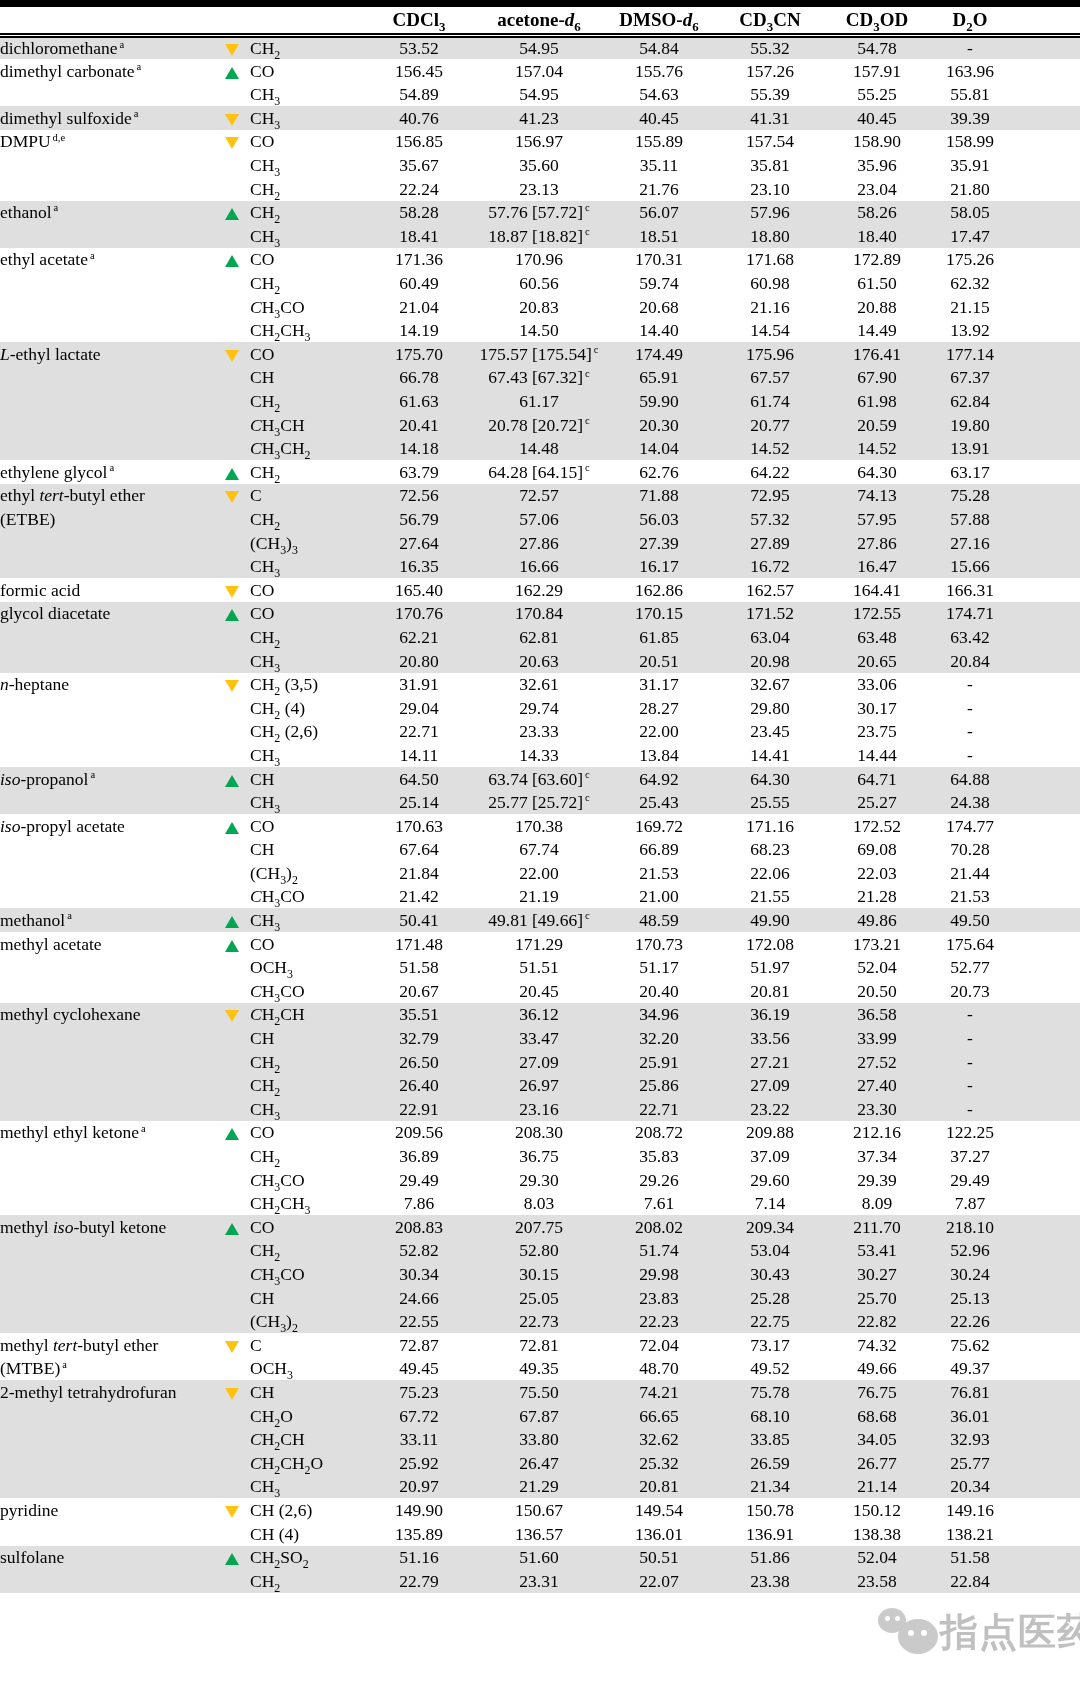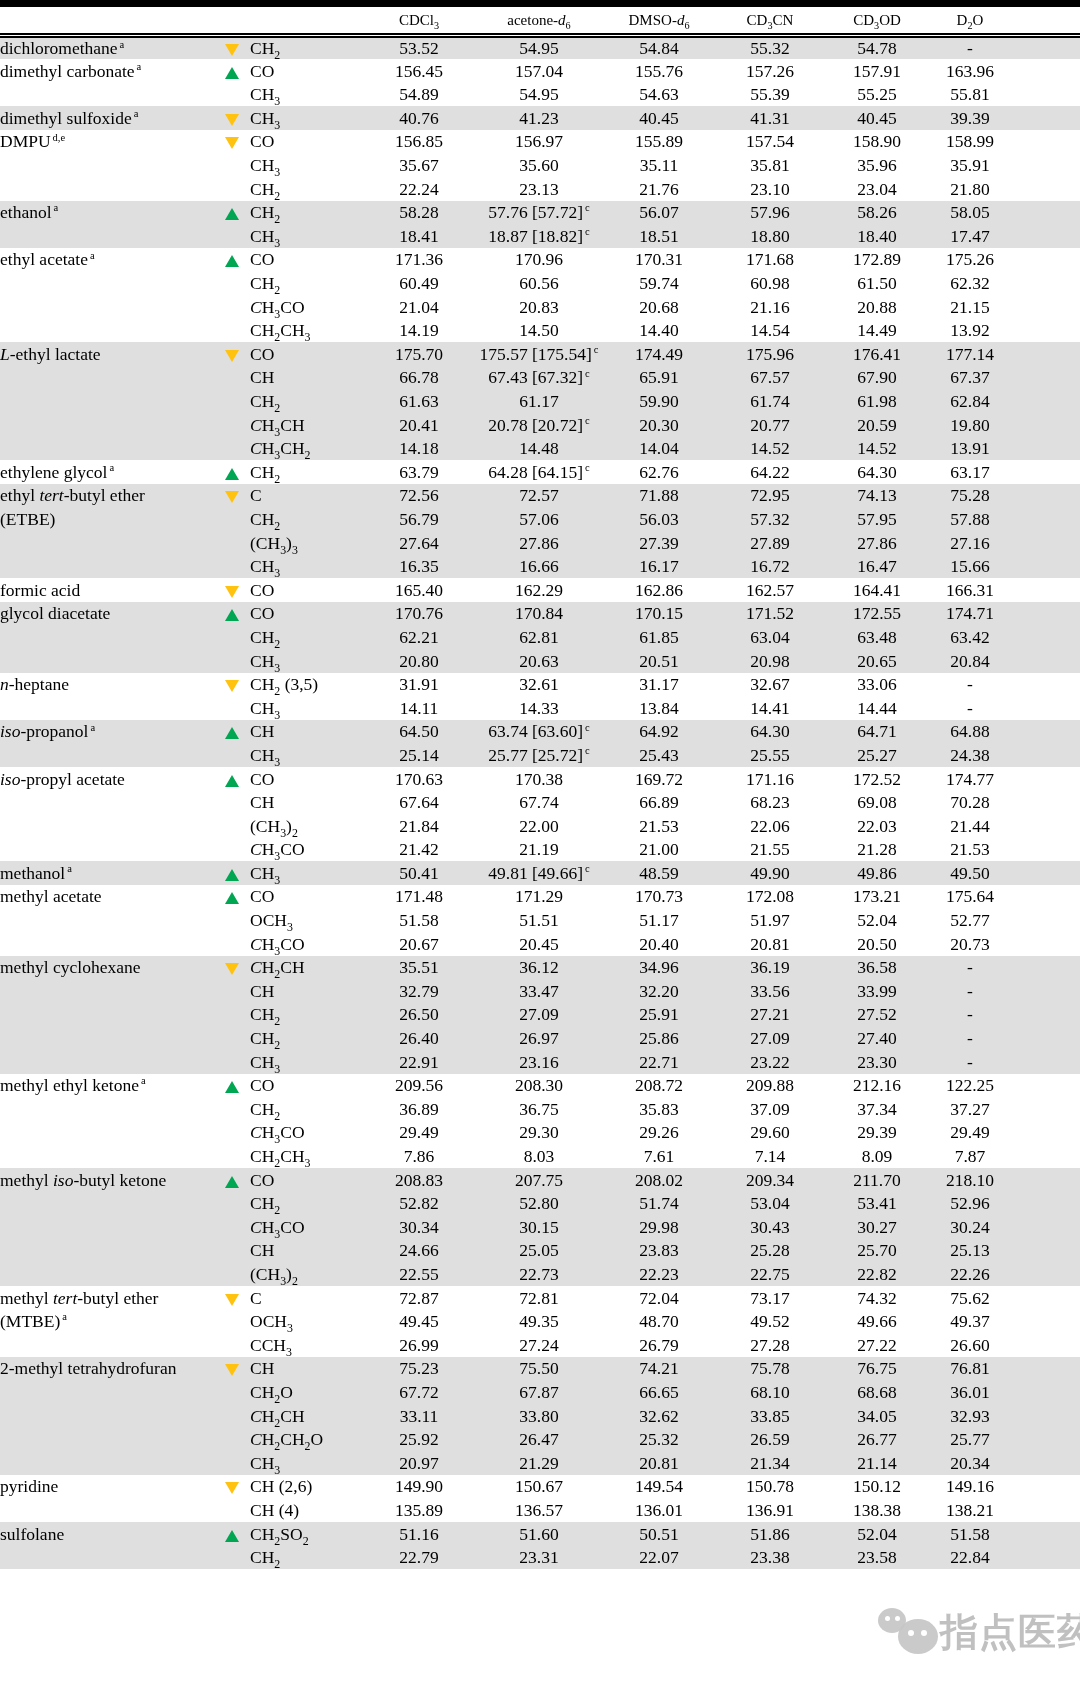--- a/index.html
+++ b/index.html
@@ -11,22 +11,22 @@
     overflow:hidden;
   }
   table.nmr{
     border-collapse:collapse;
     table-layout:fixed;
     width:1080px;
     border-top:7px solid #000;
   }
   table.nmr th, table.nmr td{padding:0;margin:0;}
   thead th{
-    font-weight:normal;
-    font-size:15px;
+    font-weight:bold;
+    font-size:19px;
     height:26px;
     vertical-align:middle;
     text-align:center;
     border-bottom:5px double #000;
     padding-bottom:1px;
   }
   tbody tr{height:23.6px;}
   tbody td{
     font-size:17.5px;
     vertical-align:middle;
@@ -435,20 +435,44 @@
           <td class="c-val"><span>32.61</span></td>
           <td class="c-val"><span>31.17</span></td>
           <td class="c-val"><span>32.67</span></td>
           <td class="c-val"><span>33.06</span></td>
           <td class="c-val"><span>-</span></td>
           <td class="c-pad"></td>
         </tr>
         <tr>
           <td class="c-name"></td>
           <td class="c-tri"></td>
+          <td class="c-group"><span>CH</span><sub>2</sub><span> (4)</span></td>
+          <td class="c-val"><span>29.04</span></td>
+          <td class="c-val"><span>29.74</span></td>
+          <td class="c-val"><span>28.27</span></td>
+          <td class="c-val"><span>29.80</span></td>
+          <td class="c-val"><span>30.17</span></td>
+          <td class="c-val"><span>-</span></td>
+          <td class="c-pad"></td>
+        </tr>
+        <tr>
+          <td class="c-name"></td>
+          <td class="c-tri"></td>
+          <td class="c-group"><span>CH</span><sub>2</sub><span> (2,6)</span></td>
+          <td class="c-val"><span>22.71</span></td>
+          <td class="c-val"><span>23.33</span></td>
+          <td class="c-val"><span>22.00</span></td>
+          <td class="c-val"><span>23.45</span></td>
+          <td class="c-val"><span>23.75</span></td>
+          <td class="c-val"><span>-</span></td>
+          <td class="c-pad"></td>
+        </tr>
+        <tr>
+          <td class="c-name"></td>
+          <td class="c-tri"></td>
           <td class="c-group"><span>CH</span><sub>3</sub></td>
           <td class="c-val"><span>14.11</span></td>
           <td class="c-val"><span>14.33</span></td>
           <td class="c-val"><span>13.84</span></td>
           <td class="c-val"><span>14.41</span></td>
           <td class="c-val"><span>14.44</span></td>
           <td class="c-val"><span>-</span></td>
           <td class="c-pad"></td>
         </tr>
         <tr class="shaded">
@@ -754,32 +778,20 @@
         <tr>
           <td class="c-name"><span>(MTBE)</span><sup>a</sup></td>
           <td class="c-tri"></td>
           <td class="c-group"><span>OCH</span><sub>3</sub></td>
           <td class="c-val"><span>49.45</span></td>
           <td class="c-val"><span>49.35</span></td>
           <td class="c-val"><span>48.70</span></td>
           <td class="c-val"><span>49.52</span></td>
           <td class="c-val"><span>49.66</span></td>
           <td class="c-val"><span>49.37</span></td>
-          <td class="c-pad"></td>
-        </tr>
-        <tr>
-          <td class="c-name"></td>
-          <td class="c-tri"></td>
-          <td class="c-group"><span>CCH</span><sub>3</sub></td>
-          <td class="c-val"><span>26.99</span></td>
-          <td class="c-val"><span>27.24</span></td>
-          <td class="c-val"><span>26.79</span></td>
-          <td class="c-val"><span>27.28</span></td>
-          <td class="c-val"><span>27.22</span></td>
-          <td class="c-val"><span>26.60</span></td>
           <td class="c-pad"></td>
         </tr>
         <tr class="shaded">
           <td class="c-name"><span>2-methyl tetrahydrofuran</span></td>
           <td class="c-tri"><span class="tri down" style="border-top-color: rgb(255, 194, 14);"></span></td>
           <td class="c-group"><span>CH</span></td>
           <td class="c-val"><span>75.23</span></td>
           <td class="c-val"><span>75.50</span></td>
           <td class="c-val"><span>74.21</span></td>
           <td class="c-val"><span>75.78</span></td>

